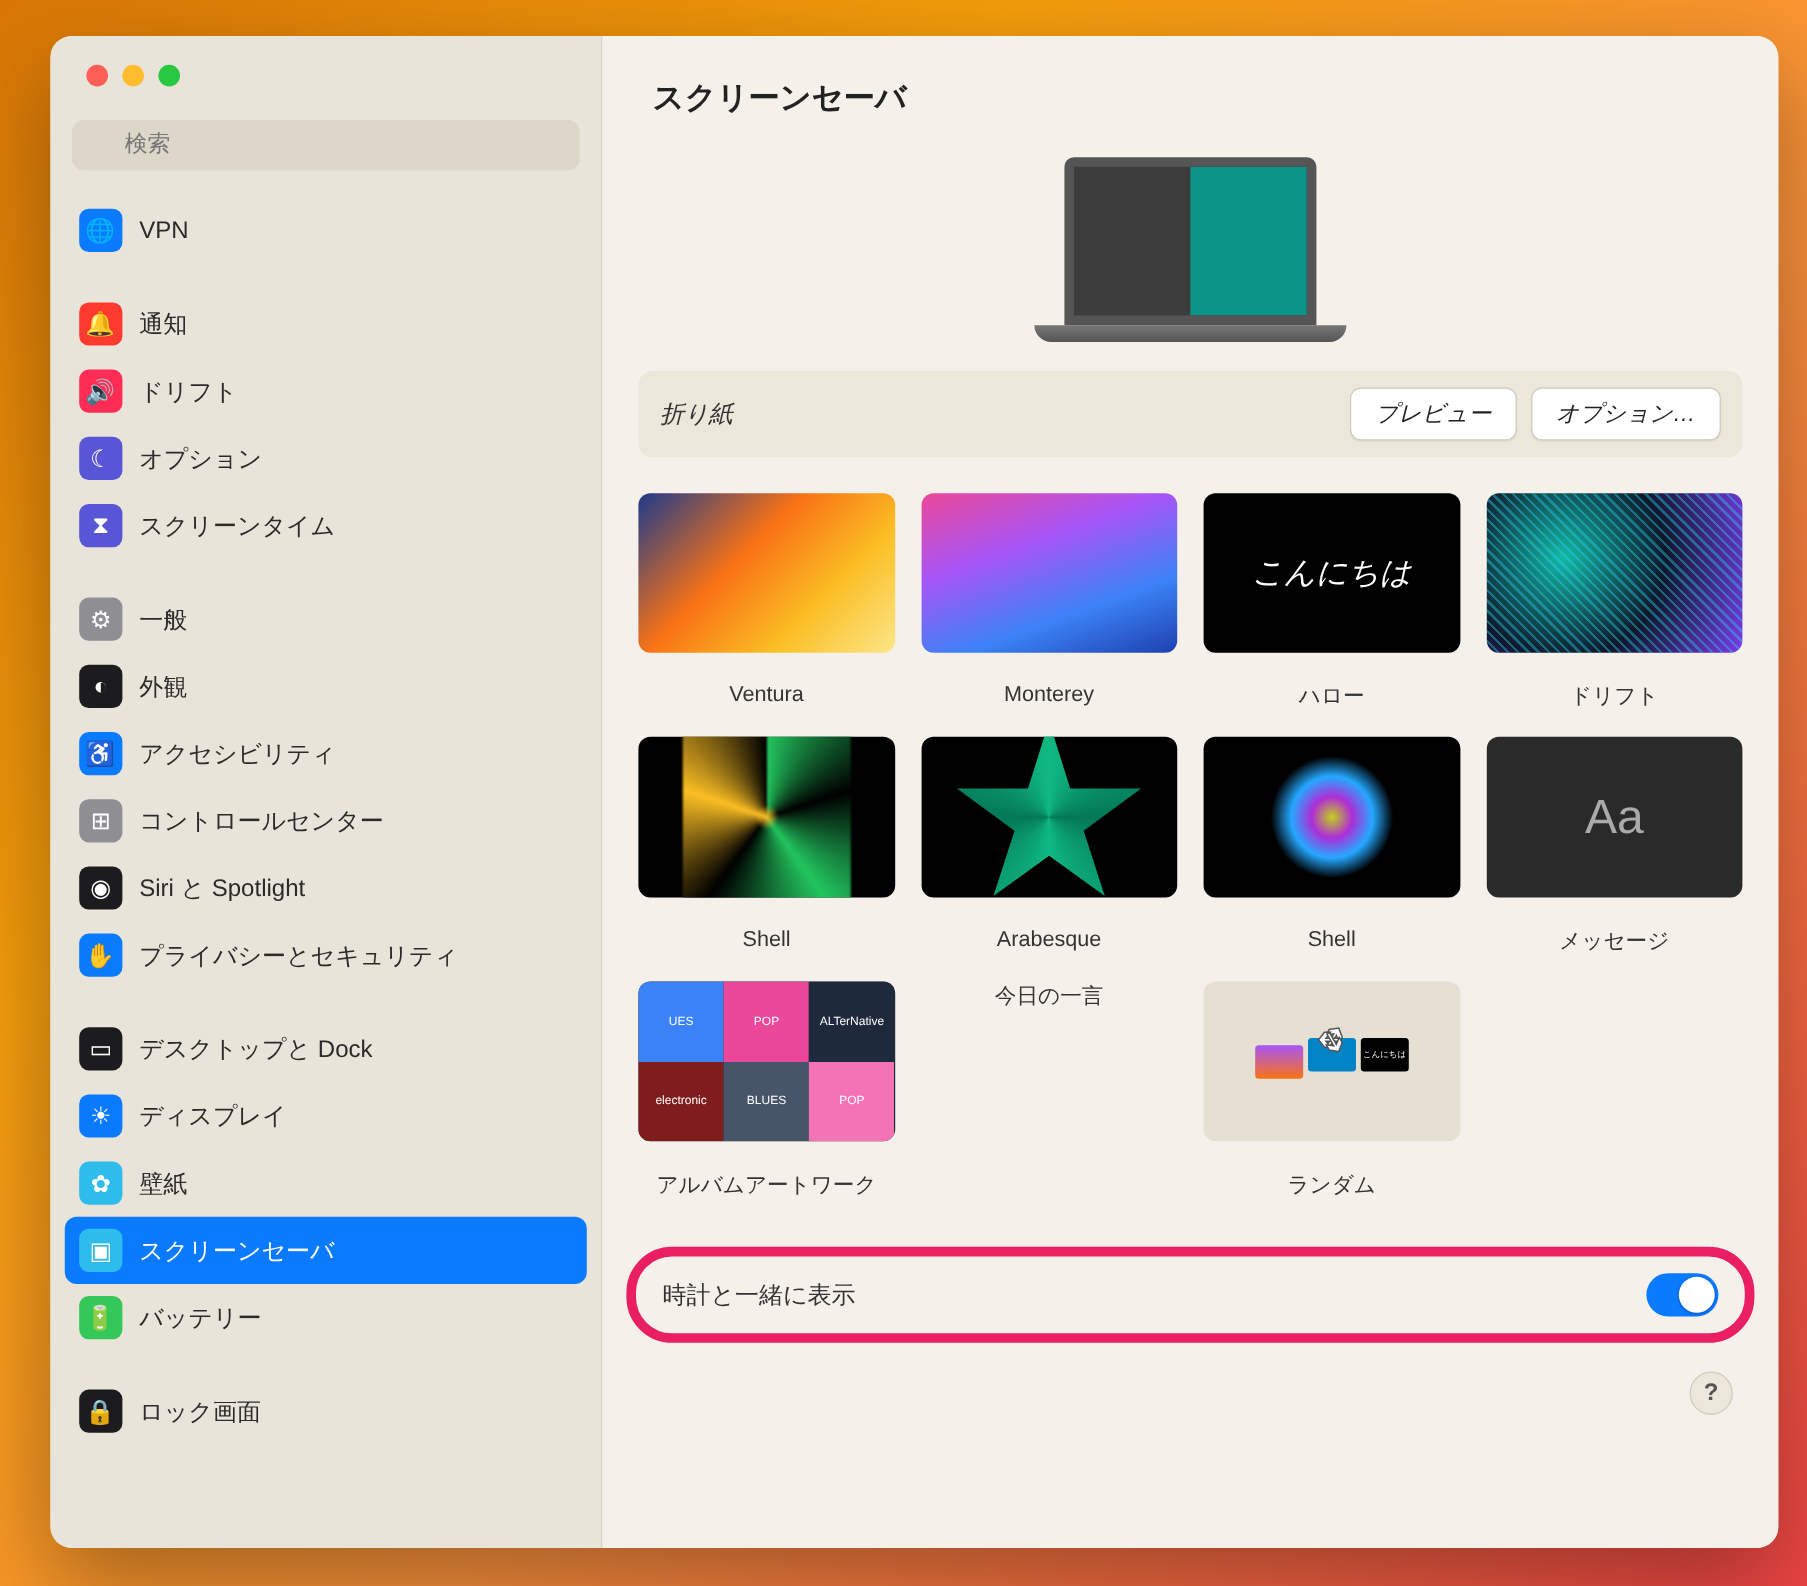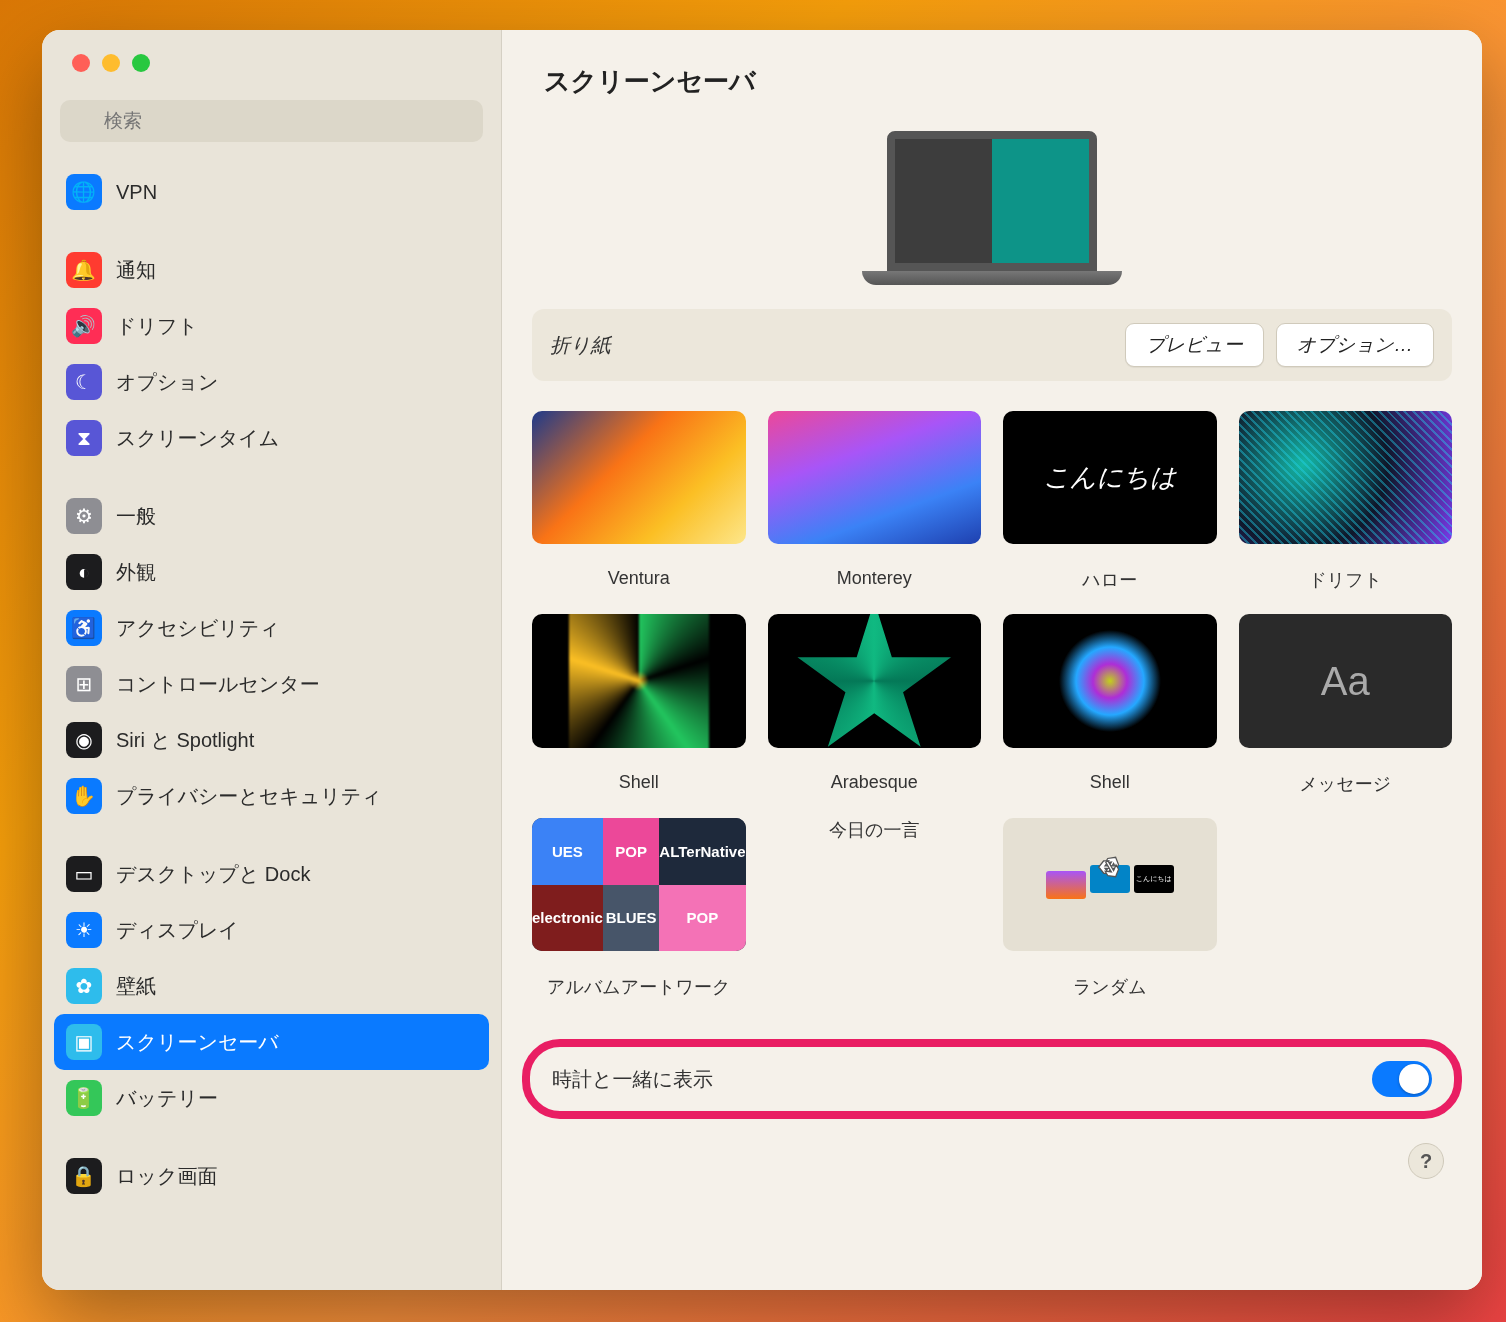--- a/index.html
+++ b/index.html
@@ -90,21 +90,21 @@
 .th-drift{background:radial-gradient(circle at 30% 40%,#14b8a6 0%,#0f172a 50%,#7c3aed 100%);}
 .th-drift::after{content:"";position:absolute;inset:0;background:repeating-linear-gradient(45deg,rgba(34,211,238,.4) 0 2px,transparent 2px 6px);}
 .th-flurry{background:#000;}
 .th-flurry::after{content:"";position:absolute;left:50%;top:50%;width:140px;height:140px;transform:translate(-50%,-50%);background:radial-gradient(circle,#fbbf24 0%,transparent 10%),conic-gradient(from 0deg,#22c55e,#000 20%,#22c55e 40%,#000 60%,#fbbf24 80%,#000);filter:blur(1px);}
 .th-arabesque{background:#000;}
 .th-arabesque::after{content:"";position:absolute;left:50%;top:50%;width:160px;height:160px;transform:translate(-50%,-50%);background:conic-gradient(#10b981,#047857,#10b981,#047857,#10b981);clip-path:polygon(50% 0,61% 35%,98% 35%,68% 57%,79% 91%,50% 70%,21% 91%,32% 57%,2% 35%,39% 35%);}
 .th-shell{background:#000;}
 .th-shell::after{content:"";position:absolute;left:50%;top:50%;width:120px;height:120px;transform:translate(-50%,-50%);background:radial-gradient(circle,#fbbf24 0%,#7c3aed 20%,#06b6d4 40%,#000 60%);border-radius:40%;filter:hue-rotate(20deg);}
 .th-message{background:#2a2a2a;display:flex;align-items:center;justify-content:center;color:#aaa;font-size:40px;}
 .th-album{background:#1e293b;display:grid;grid-template-columns:repeat(3,1fr);grid-template-rows:repeat(2,1fr);}
-.th-album>div{display:flex;align-items:center;justify-content:center;font-size:15px;font-weight:700;}
+.th-album>div{display:flex;align-items:center;justify-content:center;font-size:10px;font-weight:400;}
 .th-word{background:#0284c7;display:flex;flex-direction:column;align-items:flex-end;justify-content:center;padding:10px;color:#fff;}
 .th-word .l1{font-size:28px;font-weight:700;}
 .th-word .l2{font-size:16px;}
 .th-word .l3{font-size:14px;opacity:.8;}
 .th-random{background:#e5e0d3;display:flex;align-items:center;justify-content:center;gap:4px;}
 .th-random .mini{width:40px;height:28px;border-radius:3px;}
 .settings-row{
   margin:20px 20px 0 20px; padding:14px 22px;
   display:flex; align-items:center; justify-content:space-between;
   border:8px solid #e91e63; border-radius:38px;

